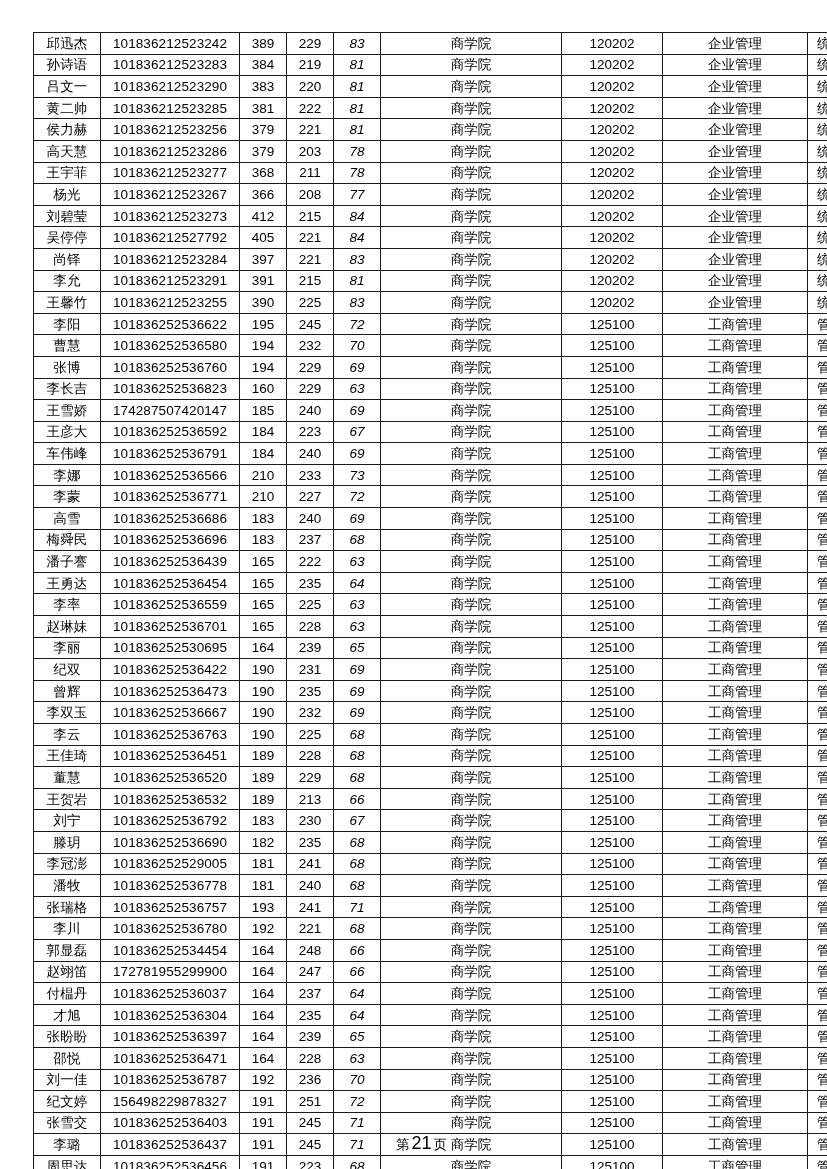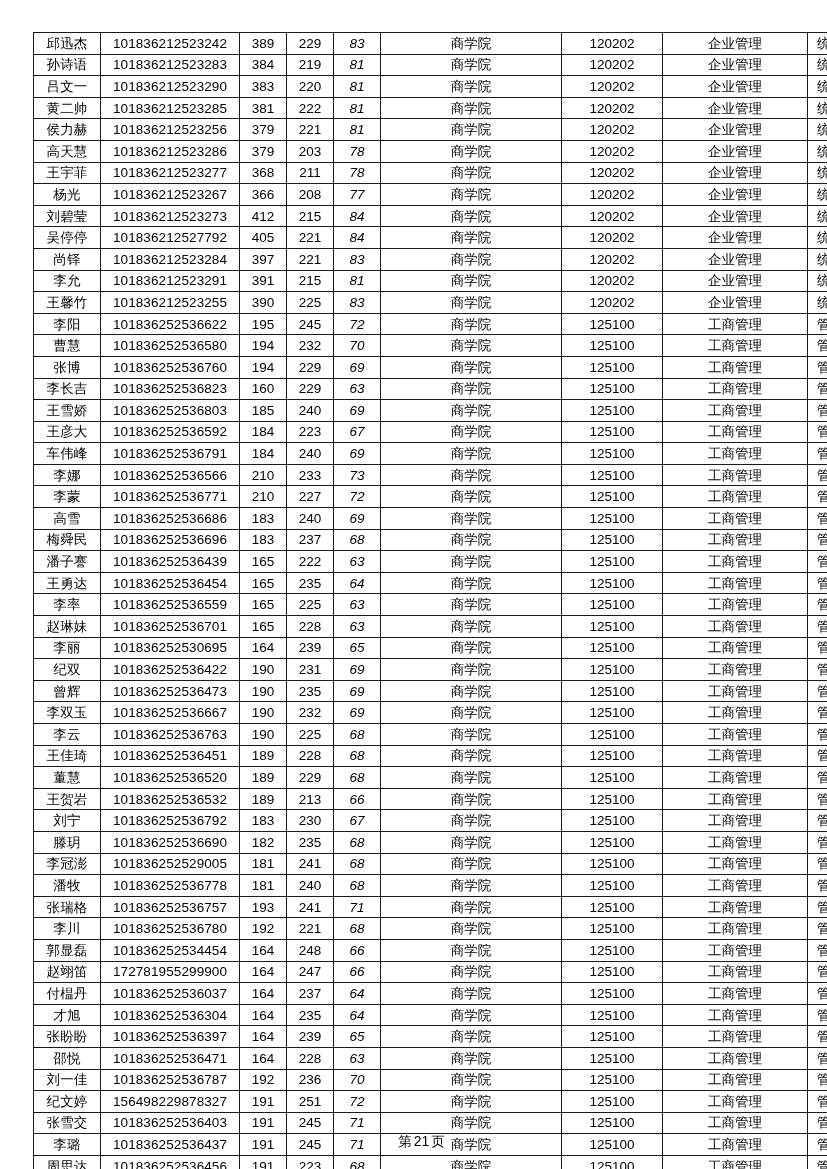--- a/index.html
+++ b/index.html
@@ -54,21 +54,21 @@
     position: absolute;
     left: 0;
     top: 1133px;
     width: 827px;
     text-align: center;
     font-size: 13.5px;
     font-family: "Liberation Serif", "DejaVu Serif", serif;
   }
   #page-footer .pf-num {
     font-family: "Liberation Sans", "DejaVu Sans", sans-serif;
-    font-size: 14px;
+    font-size: 18px;
     padding: 0 2px;
   }
 </style>
 </head>
 <body>
 
 <div id="page">
 
   <table id="score-table">
     <tbody id="score-table-body">
@@ -254,21 +254,21 @@
           <td class="c-s1">160</td>
           <td class="c-s2">229</td>
           <td class="c-s3">63</td>
           <td class="c-college">商学院</td>
           <td class="c-code">125100</td>
           <td class="c-major">工商管理</td>
           <td class="c-type">管理</td>
         </tr>
         <tr>
           <td class="c-name">王雪娇</td>
-          <td class="c-id">101836252536803</td>
+          <td class="c-id">174287507420147</td>
           <td class="c-s1">185</td>
           <td class="c-s2">240</td>
           <td class="c-s3">69</td>
           <td class="c-college">商学院</td>
           <td class="c-code">125100</td>
           <td class="c-major">工商管理</td>
           <td class="c-type">管理</td>
         </tr>
         <tr>
           <td class="c-name">王彦大</td>

